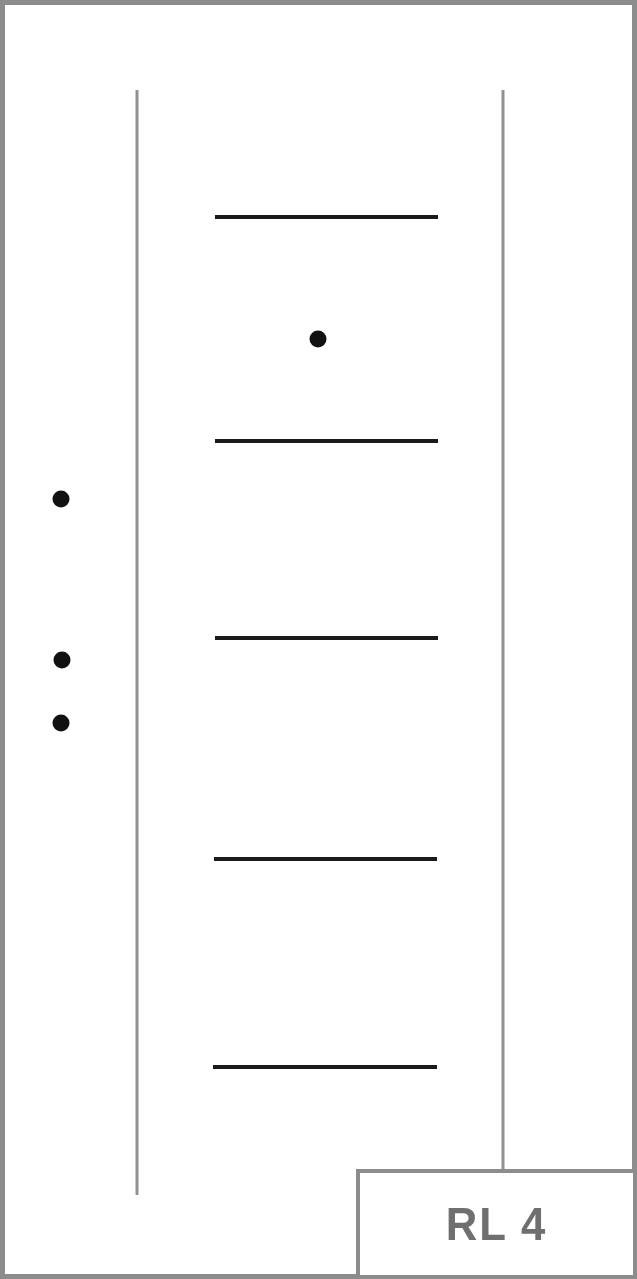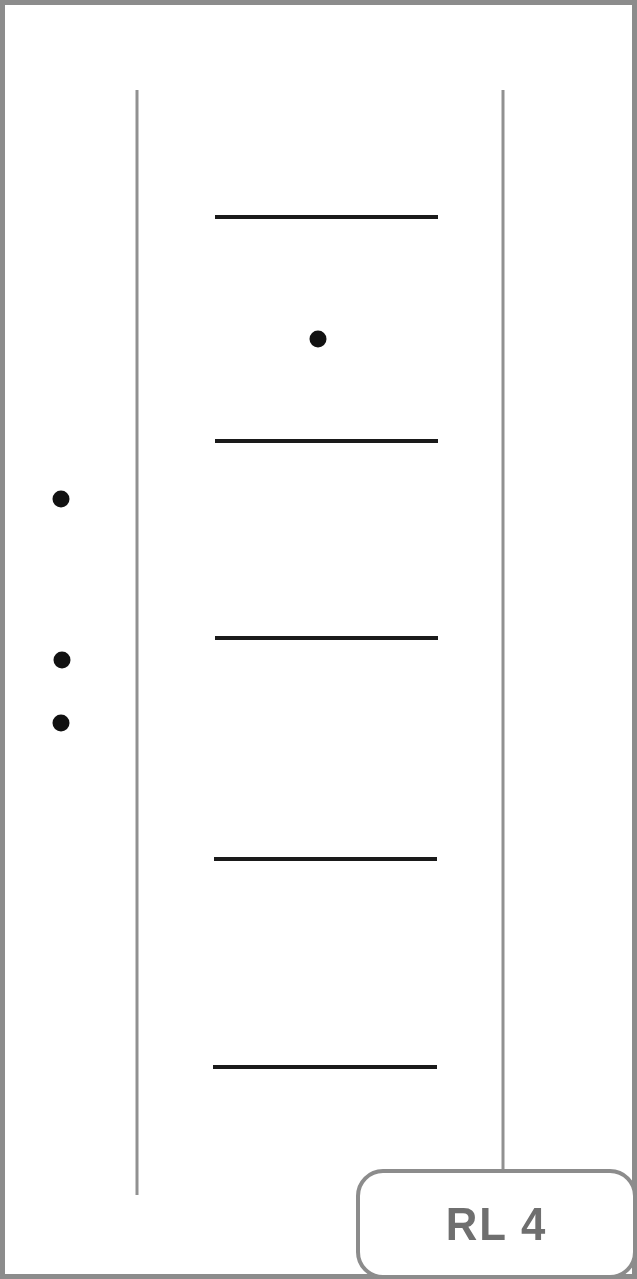--- a/index.html
+++ b/index.html
@@ -63,16 +63,16 @@
       <line x1="215" y1="441" x2="438" y2="441" stroke="#1a1a1a" stroke-width="4"></line>
       <line x1="215" y1="638" x2="438" y2="638" stroke="#1a1a1a" stroke-width="4"></line>
       <line x1="214" y1="859" x2="437" y2="859" stroke="#1a1a1a" stroke-width="4"></line>
       <line x1="213" y1="1067" x2="437" y2="1067" stroke="#1a1a1a" stroke-width="4"></line>
       <circle cx="318" cy="339" r="8.5" fill="#111111"></circle>
       <circle cx="61" cy="499" r="8.5" fill="#111111"></circle>
       <circle cx="62" cy="660" r="8.5" fill="#111111"></circle>
       <circle cx="61" cy="723" r="8.5" fill="#111111"></circle>
     </svg>
   <div class="frame" id="outer-frame" style="border-color: rgb(140, 140, 140);"></div>
-  <div class="label-box" id="label-box" style="border-color: rgb(140, 140, 140); border-radius: 27px;">
+  <div class="label-box" id="label-box" style="border-color: rgb(140, 140, 140);">
     <span style="color: rgb(111, 111, 111);">RL 4</span>
   </div>
 </div>
 
 </body></html>

